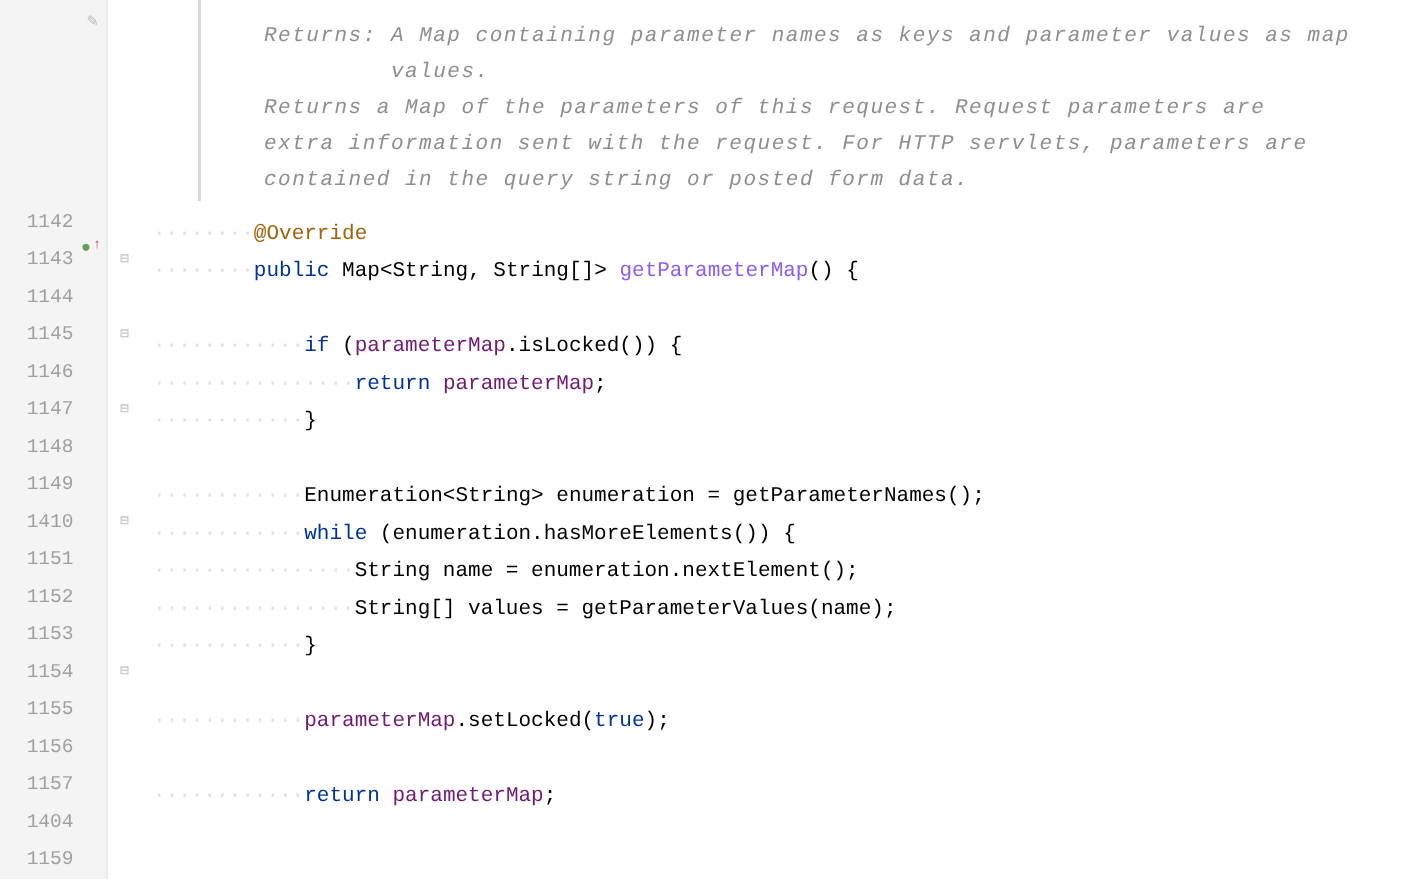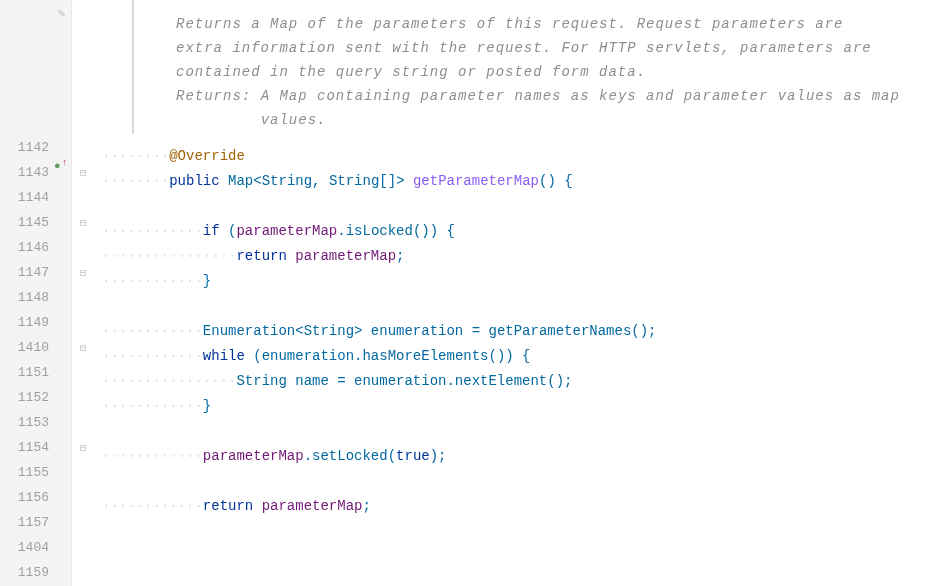--- a/index.html
+++ b/index.html
@@ -120,21 +120,21 @@
   .code-line {
     height: 25px;
     white-space: pre;
     padding-left: 8px;
   }
   
   .ws { color: #e0e0e0; }
   .kw { color: #003399; font-weight: normal; font-family: Liberation Mono, monospace; }
   .anno { color: #a16207; }
   .field { color: #701a75; }
-  .plain { color: #0369a1; }
+  .plain { color: #000000; }
   .method-decl { color: #8b5cf6; }
 </style>
 </head>
 <body>
 
 <div class="editor">
 
   <div class="gutter">
     <div class="change-marker"></div>
     <span class="edit-icon">✎</span>
@@ -182,29 +182,29 @@
     <div class="fold-mark"></div>
     <div class="fold-mark"></div>
     <div class="fold-mark">⊟</div>
   </div>
 
   <div class="code-pane">
 
     <div class="doc-block">
       <div class="doc-border"></div>
       <div class="doc-text">
+        <span class="doc-returns-label">Returns:</span>
+        <span>A Map containing parameter names as keys and parameter values as map</span><br>
+        &nbsp;&nbsp;&nbsp;&nbsp;&nbsp;&nbsp;&nbsp;&nbsp;&nbsp;<span>values.</span>
+      </div>
+      <div class="doc-text">
         <span>Returns a Map of the parameters of this request. Request parameters are</span><br>
         <span>extra information sent with the request. For HTTP servlets, parameters are</span><br>
         <span>contained in the query string or posted form data.</span>
       </div>
-      <div class="doc-text">
-        <span class="doc-returns-label">Returns:</span>
-        <span>A Map containing parameter names as keys and parameter values as map</span><br>
-        &nbsp;&nbsp;&nbsp;&nbsp;&nbsp;&nbsp;&nbsp;&nbsp;&nbsp;<span>values.</span>
-      </div>
     </div>
 
     <div class="code-lines">
 
       <div class="code-line"><span class="ws">········</span><span class="anno">@Override</span></div>
 
       <div class="code-line"><span class="ws">········</span><span class="kw">public</span><span class="plain"> </span><span class="plain">Map</span><span class="plain">&lt;</span><span class="plain">String</span><span class="plain">, </span><span class="plain">String</span><span class="plain">[]</span><span class="plain">&gt; </span><span class="method-decl">getParameterMap</span><span class="plain">() {</span></div>
 
       <div class="code-line"></div>
 
@@ -215,20 +215,21 @@
       <div class="code-line"><span class="ws">············</span><span class="plain">}</span></div>
 
       <div class="code-line"></div>
 
       <div class="code-line"><span class="ws">············</span><span class="plain">Enumeration&lt;String&gt; enumeration = getParameterNames();</span></div>
 
       <div class="code-line"><span class="ws">············</span><span class="kw">while</span><span class="plain"> (enumeration.hasMoreElements()) {</span></div>
 
       <div class="code-line"><span class="ws">················</span><span class="plain">String name = enumeration.nextElement();</span></div>
 
+      <div class="code-line"><span class="ws">················</span><span class="plain">String[] values = getParameterValues(name);</span></div>
 
 
       <div class="code-line"><span class="ws">············</span><span class="plain">}</span></div>
 
       <div class="code-line"></div>
 
       <div class="code-line"><span class="ws">············</span><span class="field">parameterMap</span><span class="plain">.setLocked(</span><span class="kw">true</span><span class="plain">);</span></div>
 
       <div class="code-line"></div>
 

